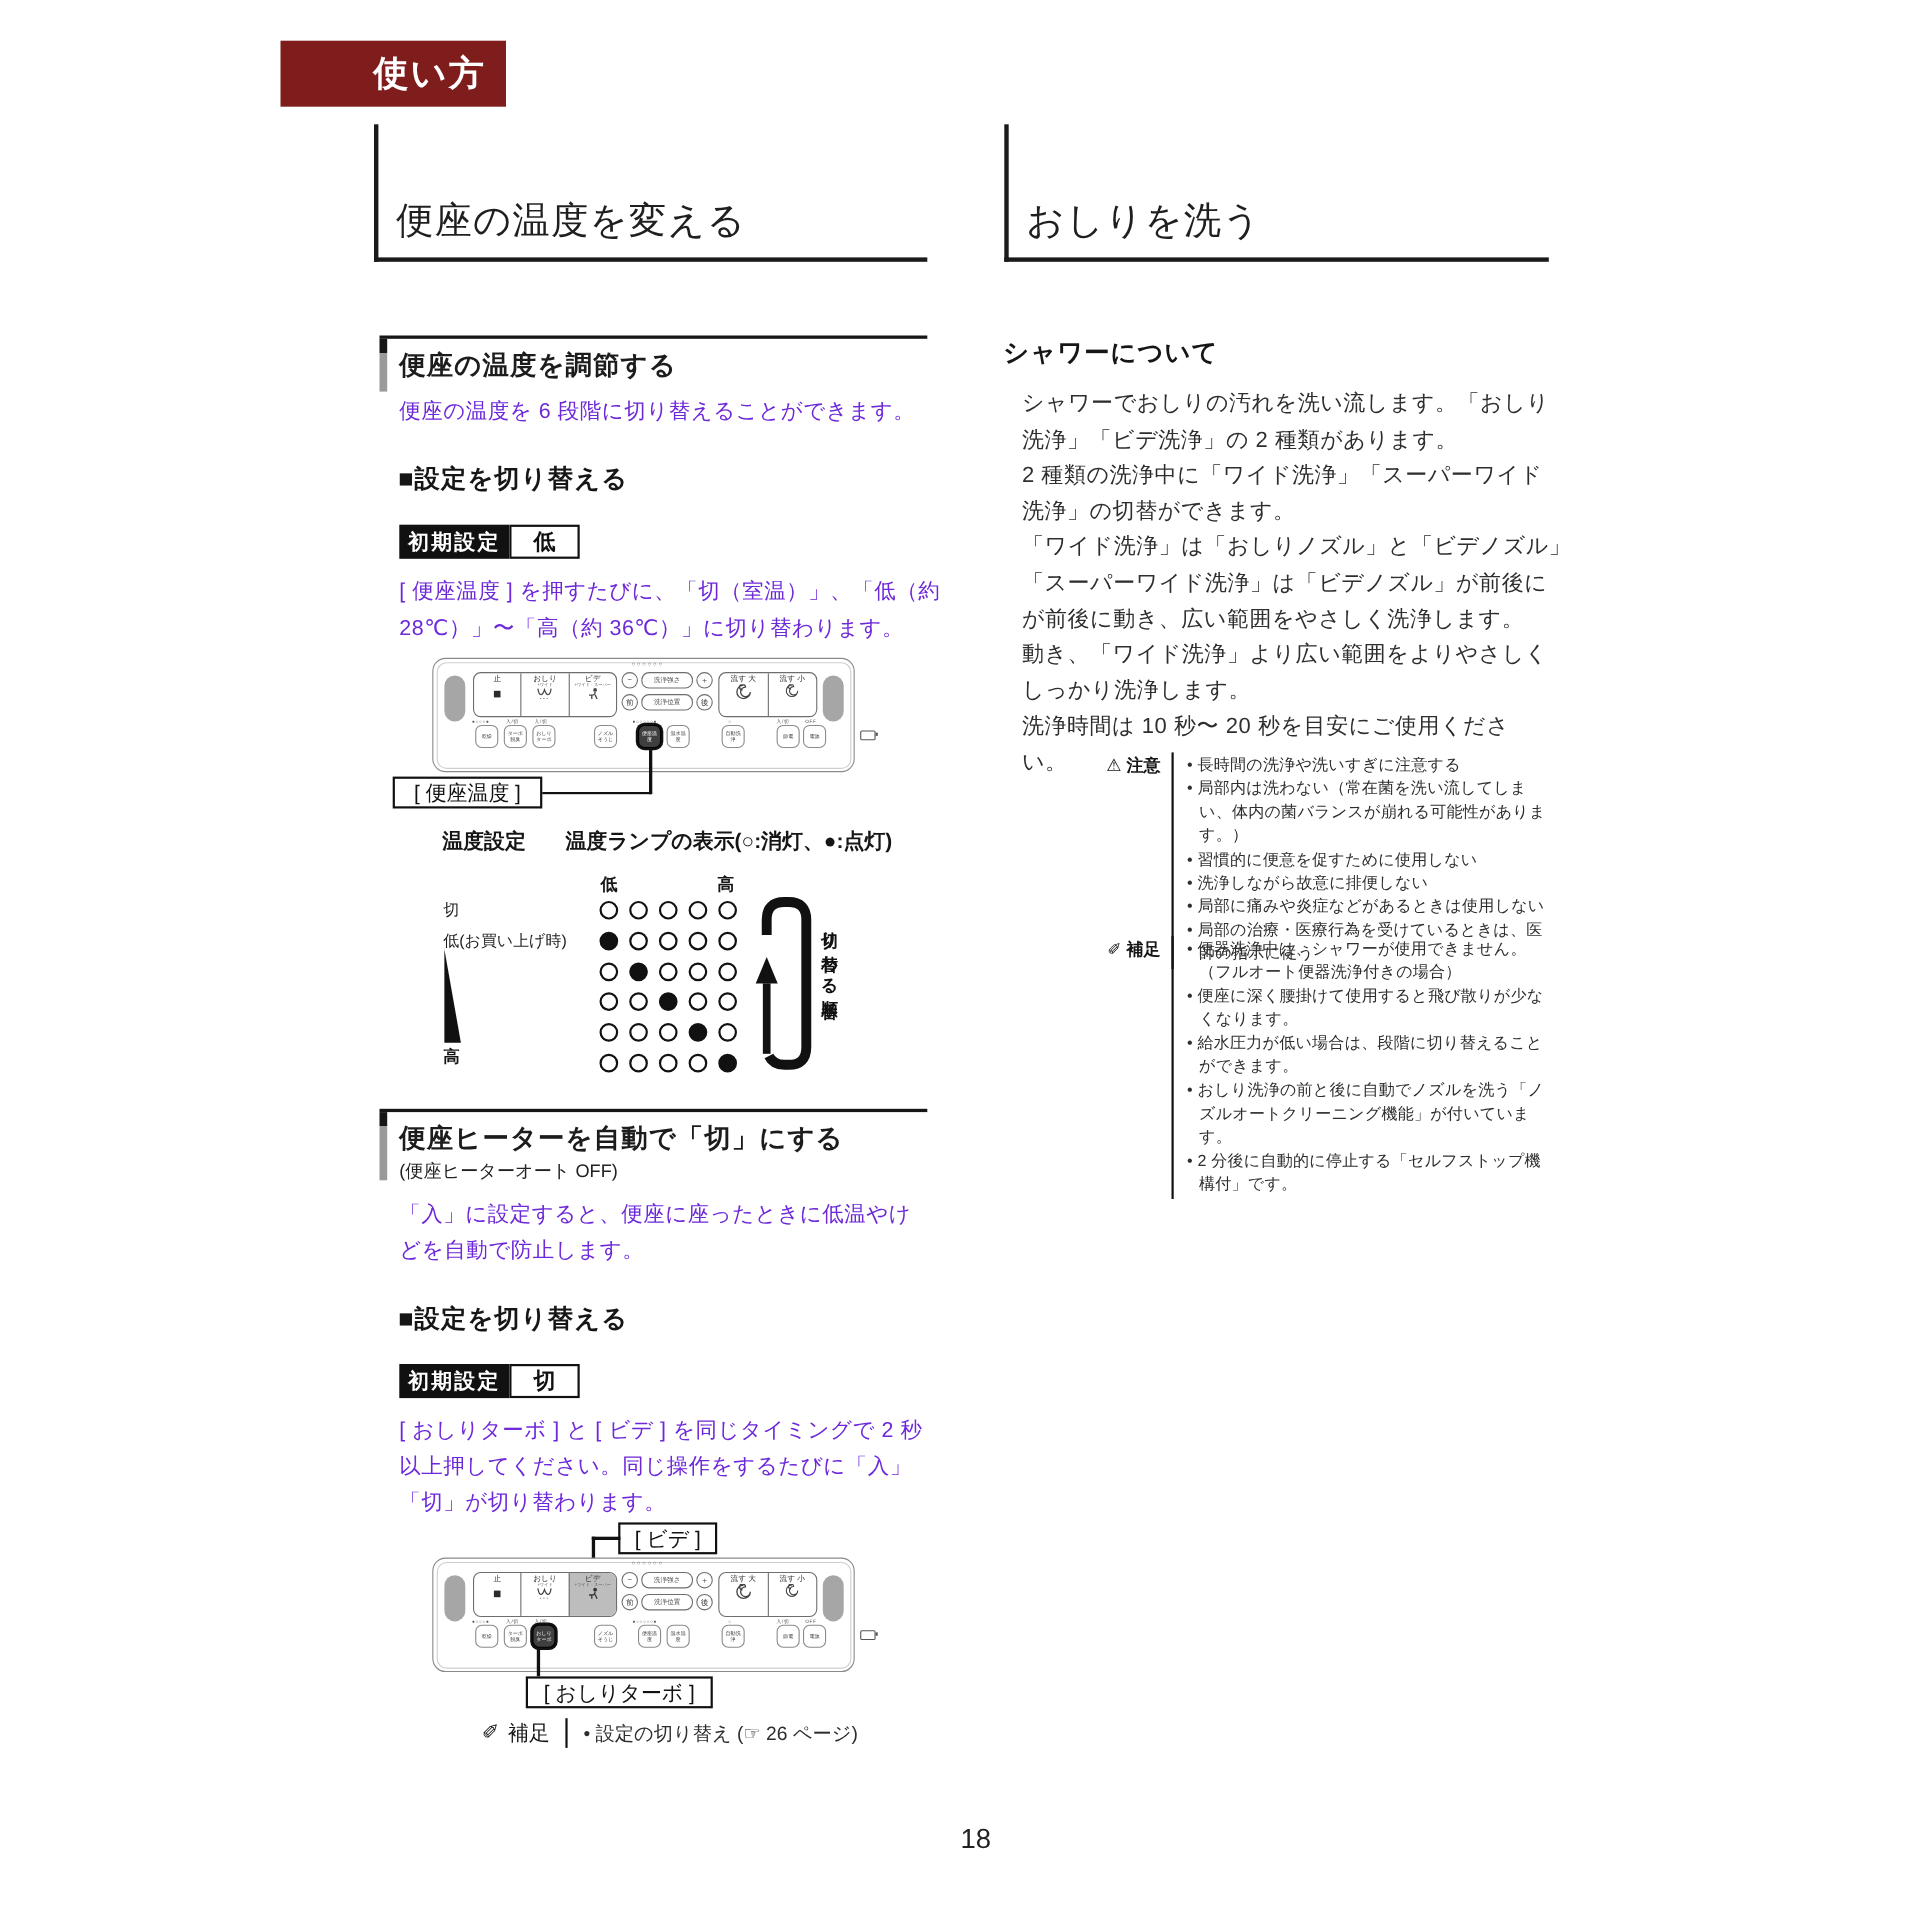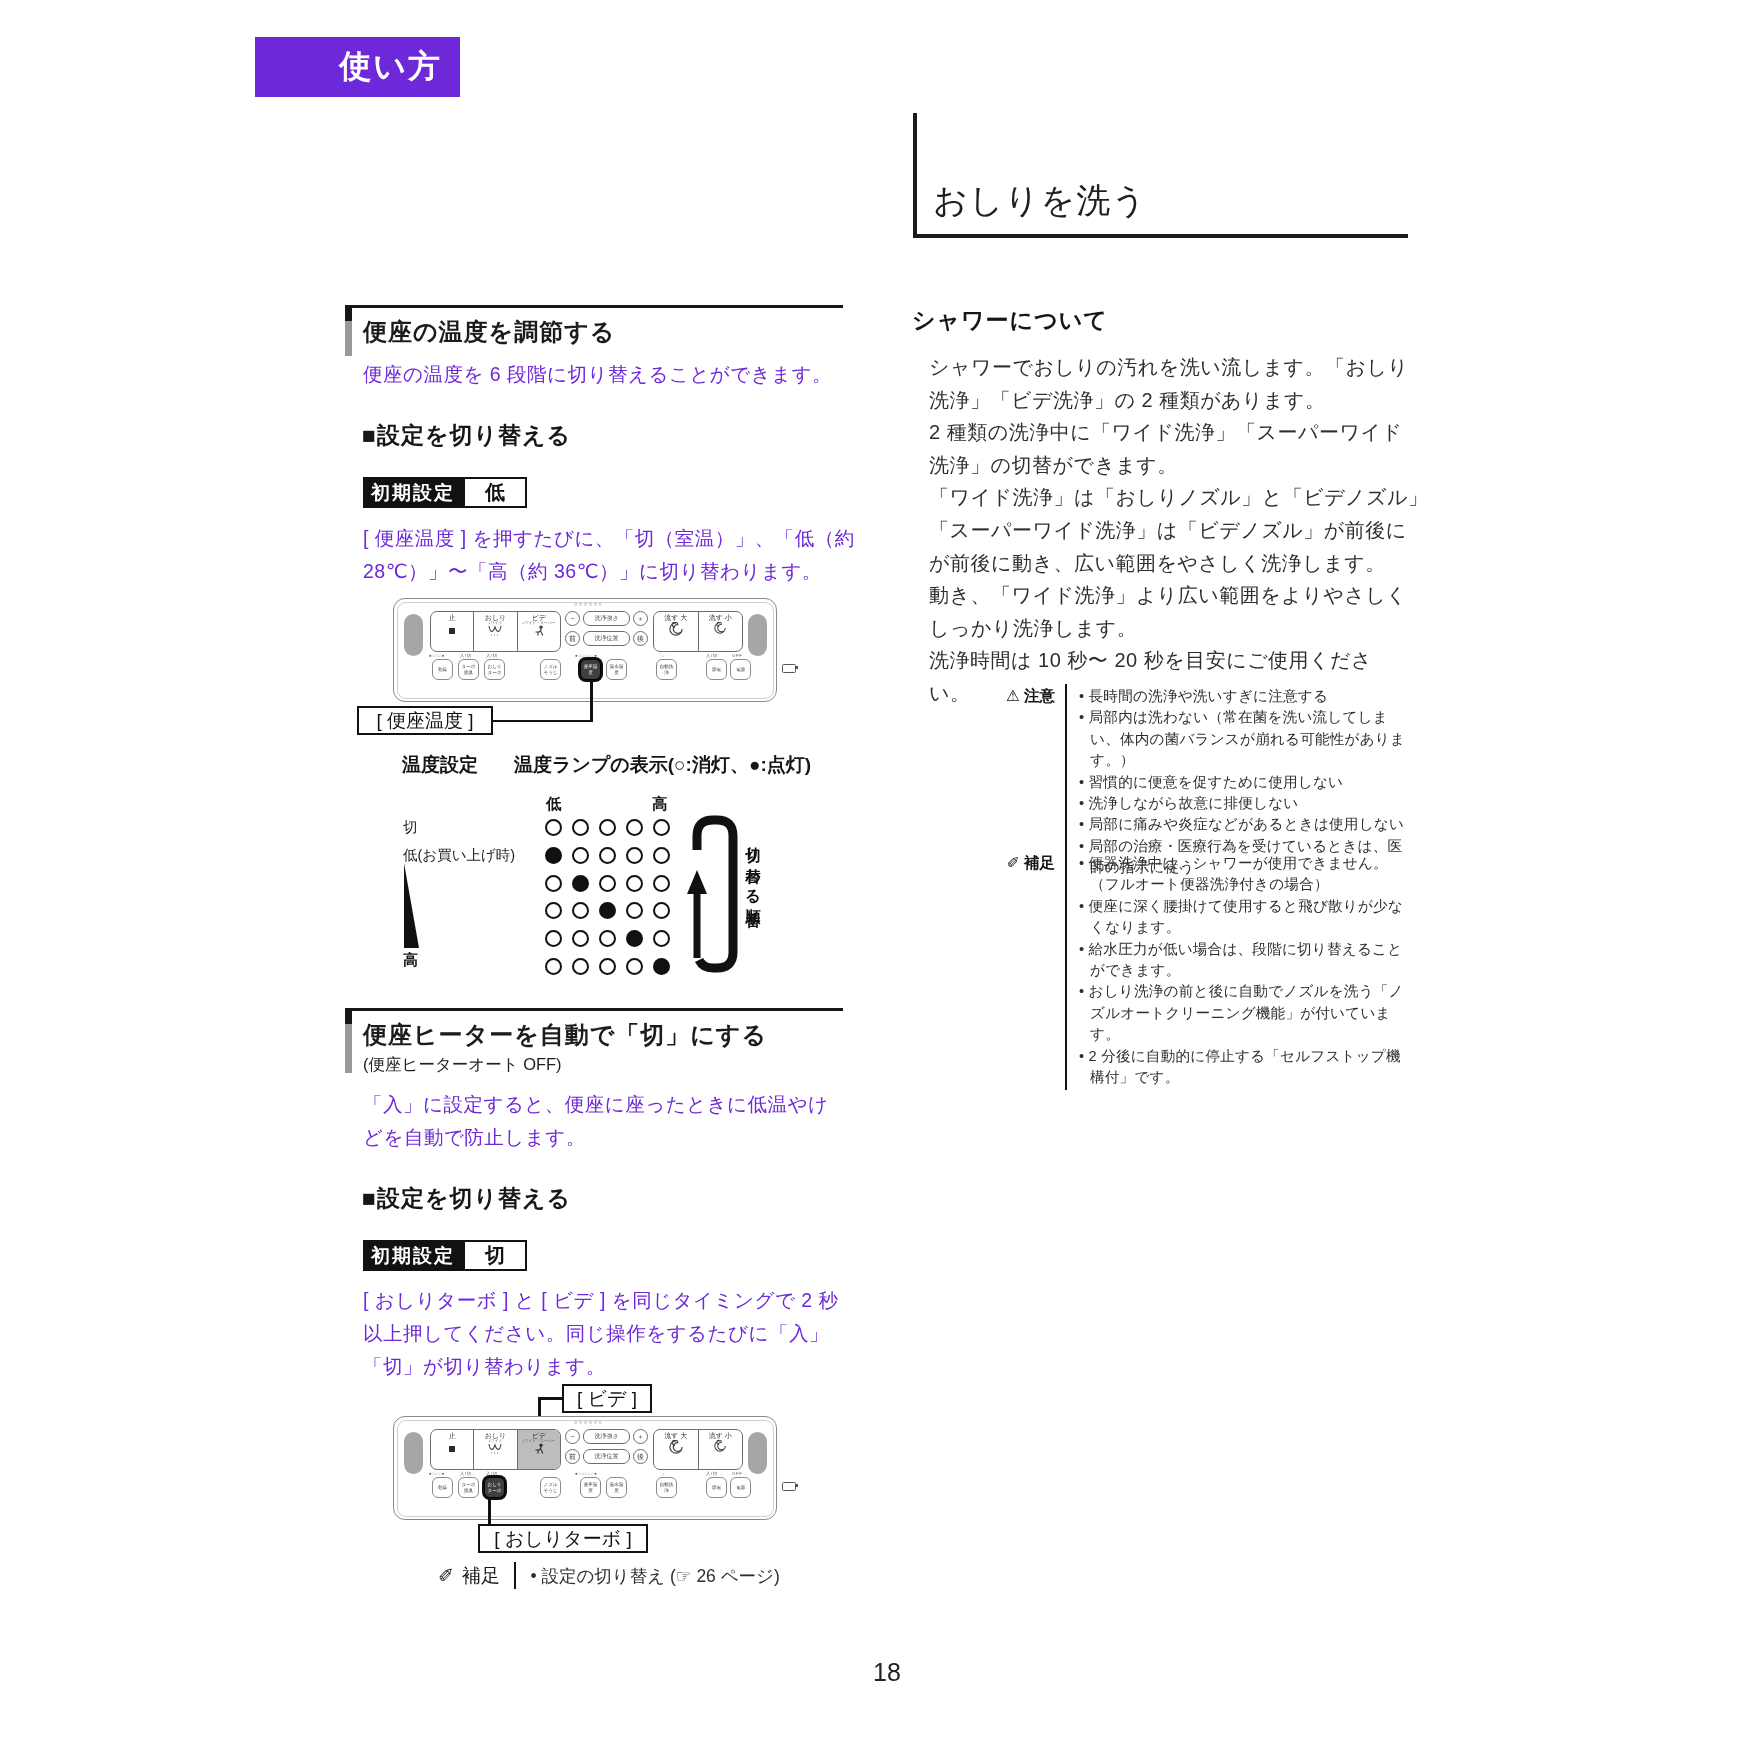--- a/index.html
+++ b/index.html
@@ -1,21 +1,21 @@
 <!DOCTYPE html>
 <html><head>
 <meta charset="utf-8">
 <style>
   html,body{margin:0;padding:0;background:#fff;}
   #page{position:relative;width:1754px;height:1754px;background:#ffffff;overflow:hidden;
         font-family:"Liberation Sans","DejaVu Sans",sans-serif;color:#2b2b2b;}
   .abs{position:absolute;}
 
   
-  .tab-usage{left:255px;top:37px;width:205px;height:60px;background:#6d28d9;color:#fff;
+  .tab-usage{left:255px;top:37px;width:205px;height:60px;background:#7f1d1d;color:#fff;
     display:flex;align-items:center;justify-content:flex-end;padding-right:18px;box-sizing:border-box;
     font-size:32px;font-weight:bold;letter-spacing:2px;}
 
   
   .col-title{border-left:4px solid #1a1a1a;border-bottom:4px solid #1a1a1a;box-sizing:border-box;
     display:flex;align-items:flex-end;padding:0 0 10px 16px;font-size:34px;color:#1f1f1f;letter-spacing:1px;}
   .lt{left:340px;top:113px;width:503px;height:125px;}
   .rt{left:913px;top:113px;width:495px;height:125px;}
 
   
@@ -98,20 +98,23 @@
 </style>
 </head>
 <body>
 
 <div id="page">
 
   <div class="abs tab-usage">
     <span>使い方</span>
   </div>
 
+  <div class="abs col-title lt">
+    <span>便座の温度を変える</span>
+  </div>
 
   <div class="abs sec-head" style="left:345px;top:305px;width:498px;height:52px;">
     <span class="bar"></span>
     <div class="h">便座の温度を調節する</div>
   </div>
 
   <div class="abs body-lines" style="left:363px;top:358px;">便座の温度を 6 段階に切り替えることができます。</div>
 
   <div class="abs subhead" style="left:362px;top:420px;">■設定を切り替える</div>
 

